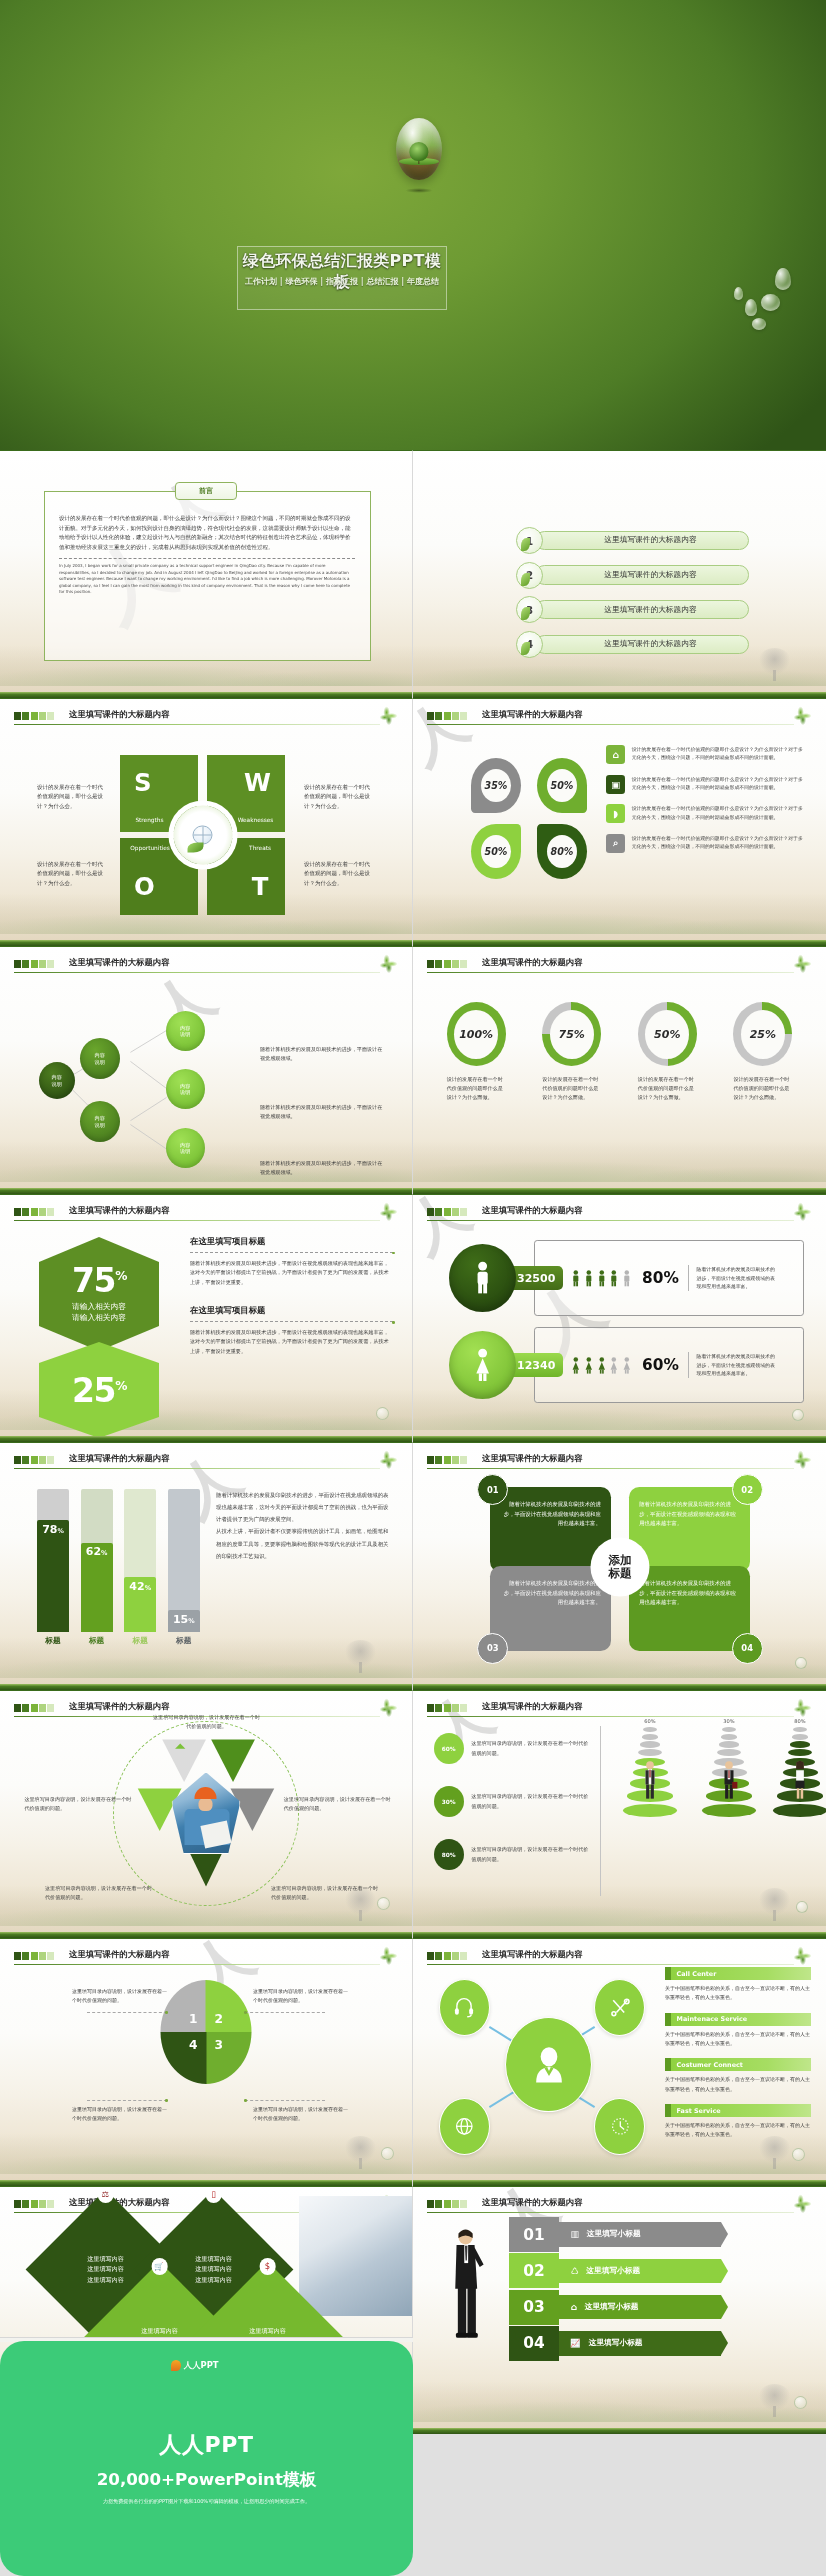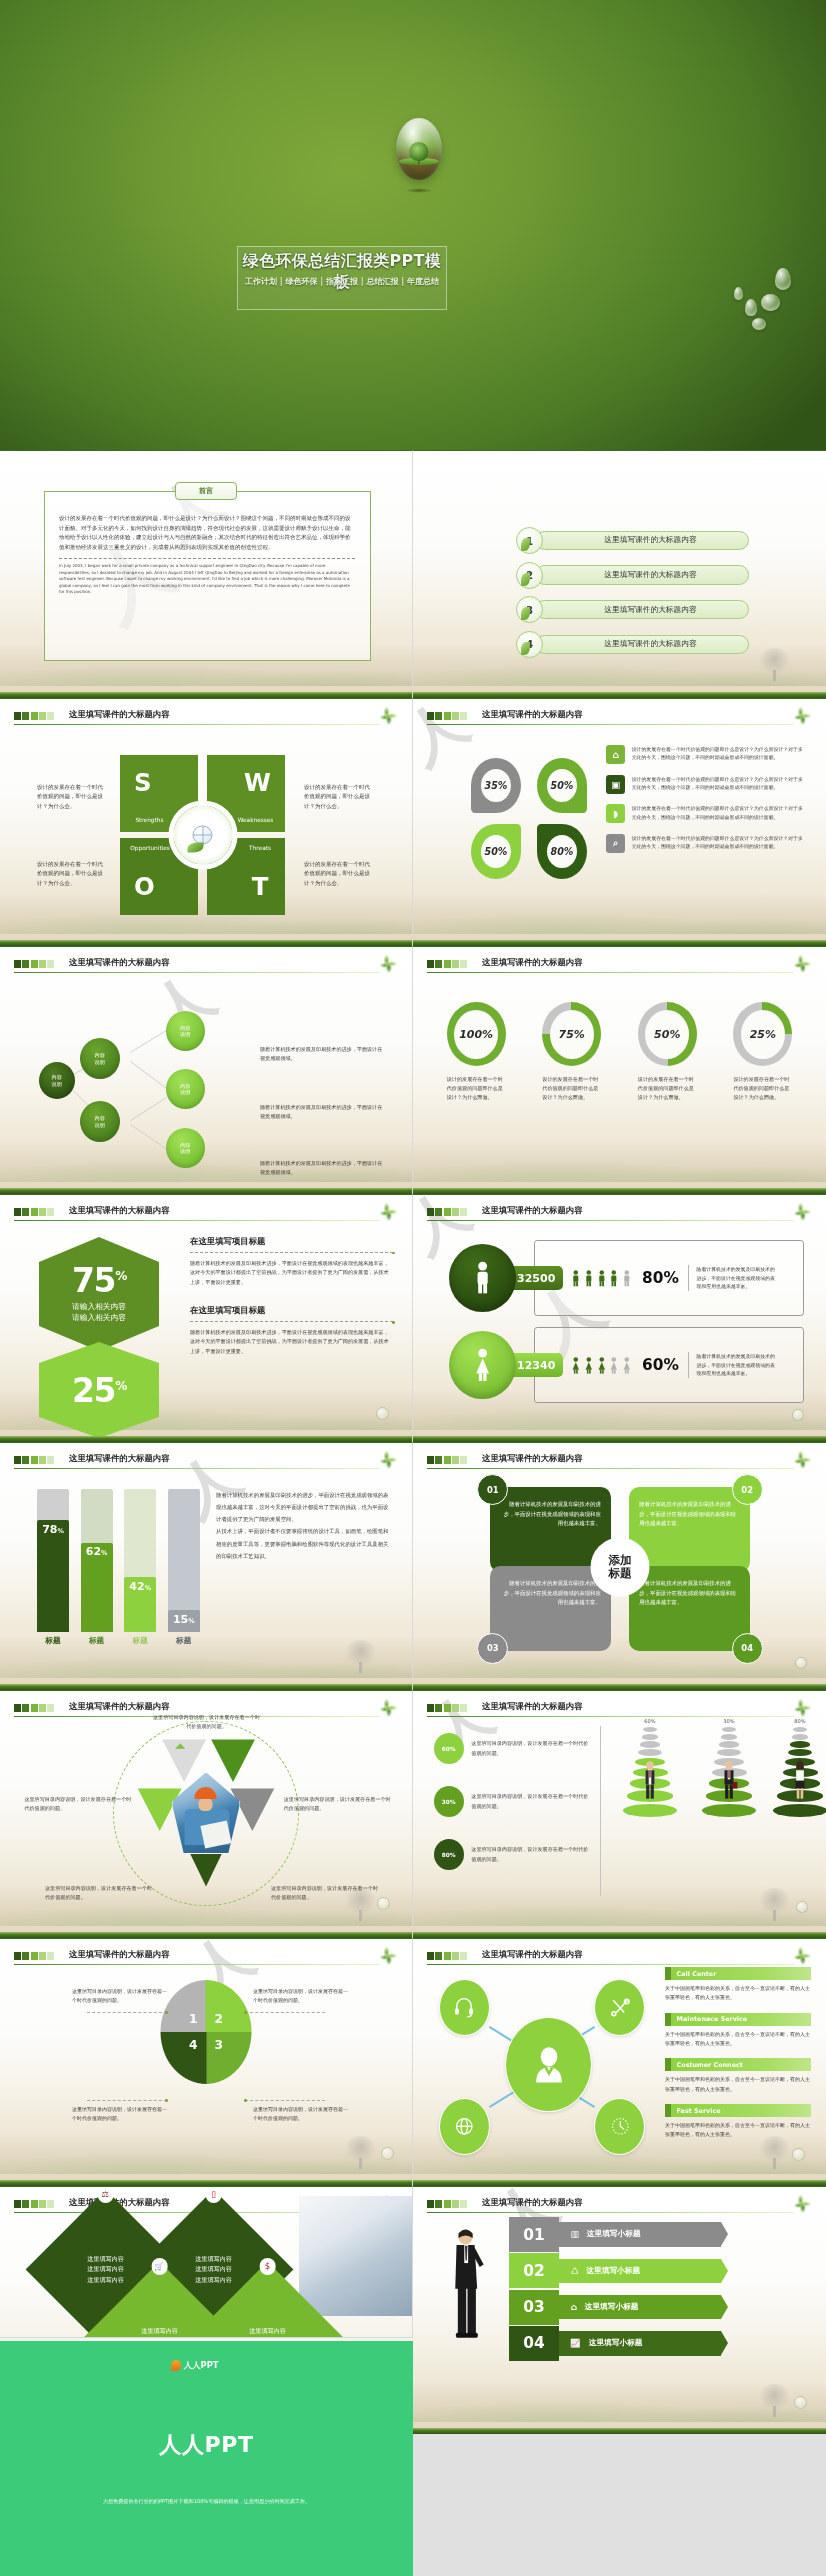--- a/index.html
+++ b/index.html
@@ -383,21 +383,21 @@
     color:#fff; font-size:15.4px; font-weight:bold; }
   .stp-b { position:relative; height:24.4px; width:162px; display:flex; align-items:center; gap:7.7px;
     padding-left:11.6px; color:#fff; font-size:7.7px; font-weight:bold; }
   .stp-b::after { content:""; position:absolute; right:-7px; top:0; border-left:7px solid currentColor;
     border-top:12.2px solid transparent; border-bottom:12.2px solid transparent; }
   .stp-man { position:absolute; left:37px; top:40px; width:35px; height:116px; }
 
   
   .footer {
     position:absolute; left:0; top:2341px; width:413px; height:235px;
-    background:#3ccb78; color:#fff; overflow:hidden;
+    background:#3ccb78; color:#fff; overflow:hidden;border-radius:24px;
   }
   .footer-logo { position:absolute; left:171px; top:19.3px; display:flex; align-items:center; gap:3.2px; font-size:8.4px; font-weight:bold; }
   .footer-mark { width:9.6px; height:11px; border-radius:50% 50% 50% 0; background:linear-gradient(#f5a623,#e0721c); }
   .footer-t1 { position:absolute; left:0; right:0; top:89px; text-align:center; font-size:22px; font-weight:bold; letter-spacing:0.6px; }
   .footer-t2 { position:absolute; left:0; right:0; top:127px; text-align:center; font-size:16.7px; font-weight:bold; }
   .footer-t3 { position:absolute; left:0; right:0; top:157px; text-align:center; font-size:5.1px; opacity:.95; }
   .footer-strip { position:absolute; left:0; top:2337px; width:413px; height:4.5px; background:#f3f3ef; border-top:0.6px solid #d7d7d7;}
 </style>
 </head>
 <body>
@@ -1310,17 +1310,18 @@
 
   </div>
 
   <div class="footer-strip"></div>
   <div class="footer">
     <div class="footer-logo">
       <span class="footer-mark"></span>
       <span>人人PPT</span>
     </div>
     <div class="footer-t1">人人PPT</div>
+    <div class="footer-t2">20,000+PowerPoint模板</div>
     <div class="footer-t3">力您免费提供各行业的的PPT图片下载和100%可编辑的模板，让您用思少的时间完成工作。</div>
   </div>
 
 </div>
 
 
 </body></html>

